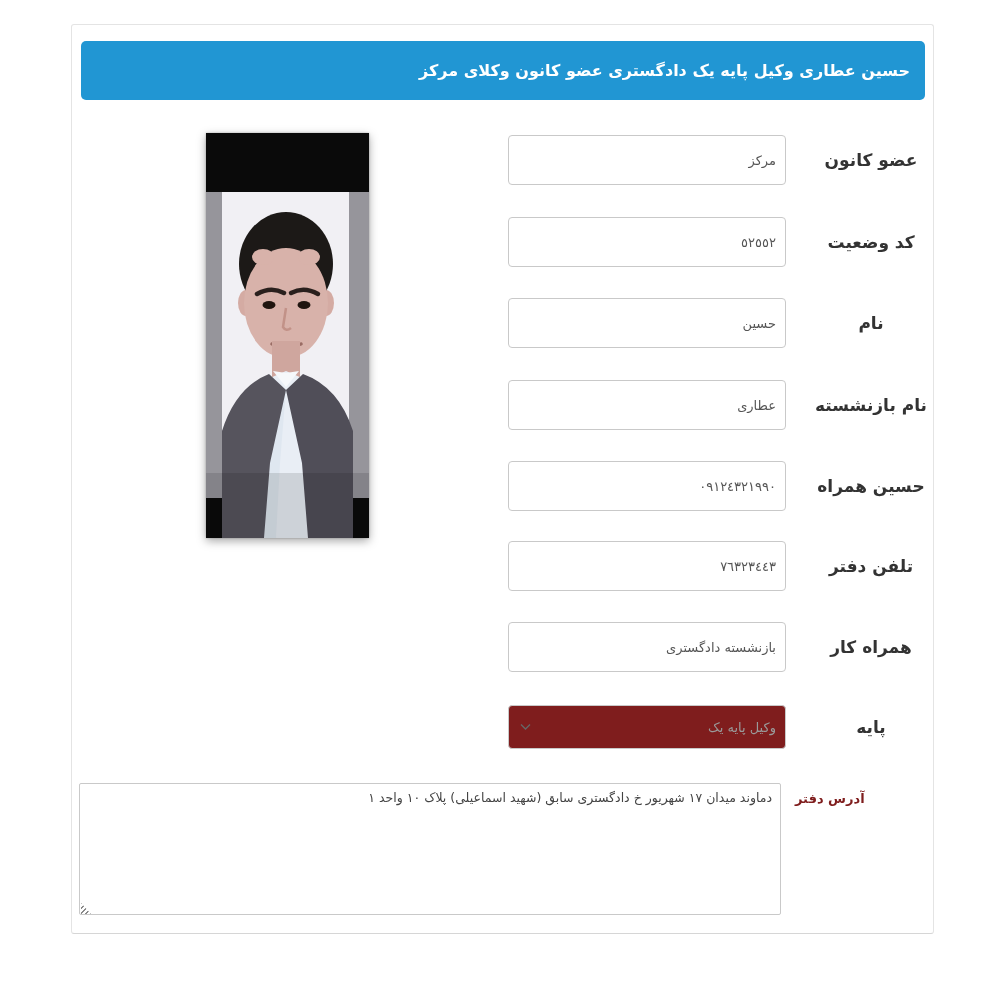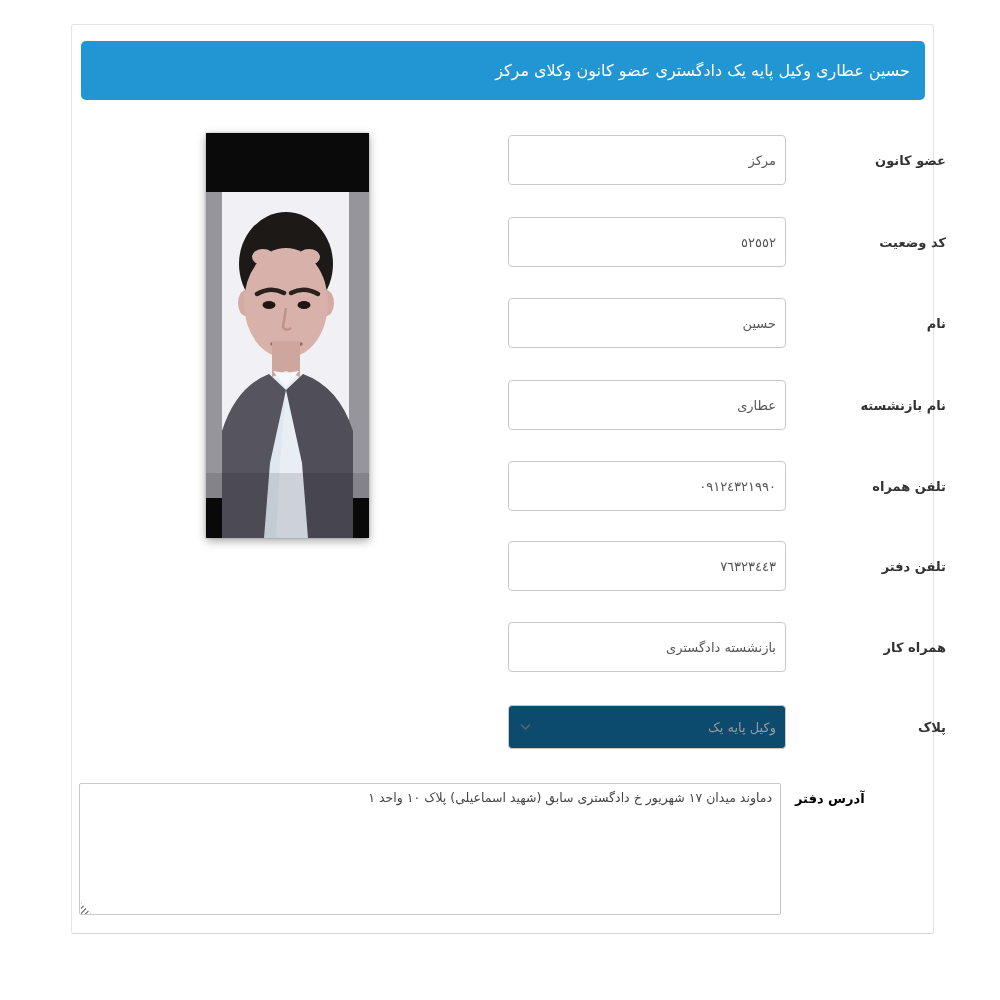--- a/index.html
+++ b/index.html
@@ -1,39 +1,39 @@
 <!DOCTYPE html>
 <html lang="fa"><head>
 <meta charset="utf-8">
 <style>
   html,body{margin:0;padding:0;background:#ffffff;width:1000px;height:1000px;
     font-family:"DejaVu Sans","Liberation Sans",sans-serif;}
   .card{position:absolute;left:71px;top:24px;width:861px;height:908px;
     background:#fff;border:1px solid #e4e4e4;border-bottom-color:#d6d6d6;border-radius:3px;}
   .titlebar{position:absolute;left:9px;top:16px;width:844px;height:59px;border-radius:5px;
     background:#2196d3;color:#fff;direction:rtl;text-align:right;line-height:59px;
-    font-size:16px;font-weight:normal;padding:0 15px;box-sizing:border-box;overflow:hidden;}
+    font-size:16px;font-weight:bold;padding:0 15px;box-sizing:border-box;overflow:hidden;}
   .photo{position:absolute;left:134px;top:108px;width:163px;height:405px;
     box-shadow:0 3px 9px rgba(0,0,0,.35),0 0 2px rgba(0,0,0,.25);background:#0a0a0a;}
   .row{position:absolute;left:436px;display:flex;align-items:center;direction:ltr;}
   .field-input{width:278px;height:50px;box-sizing:border-box;border:1px solid #c9c9c9;
     border-radius:4px;direction:rtl;text-align:right;padding:0 9px;font-size:13px;color:#555;
     font-family:"DejaVu Sans",sans-serif;background:#fff;outline:none;}
-  .field-label{margin-left:10px;direction:rtl;text-align:right;font-size:13px;
+  .field-label{margin-left:10px;direction:rtl;text-align:center;font-size:17px;
     font-weight:bold;color:#333;white-space:nowrap;width:150px;}
   .select{position:relative;width:278px;height:44px;box-sizing:border-box;border:1px solid #c9c9c9;
-    border-radius:4px;background:#0c4a6e;display:flex;align-items:center;justify-content:flex-end;
+    border-radius:4px;background:#7f1d1d;display:flex;align-items:center;justify-content:flex-end;
     padding:1px 9px;cursor:pointer;}
   .select-value{direction:rtl;font-size:13px;color:#9a9a9a;}
   .chev{position:absolute;left:11px;top:50%;transform:translateY(-50%);line-height:0;}
   .addr-textarea{position:absolute;left:7px;top:758px;width:702px;height:132px;box-sizing:border-box;
     border:1px solid #c9c9c9;border-radius:2px;direction:rtl;text-align:right;padding:5px 8px;
     font-size:12.5px;color:#444;font-family:"DejaVu Sans",sans-serif;resize:none;outline:none;line-height:1.5;}
   .addr-label{position:absolute;left:723px;top:766px;direction:rtl;text-align:left;
-    font-size:13px;font-weight:bold;color:#000000;white-space:nowrap;}
+    font-size:13px;font-weight:bold;color:#7f1d1d;white-space:nowrap;}
   .grip{position:absolute;left:9px;top:878px;width:10px;height:11px;
     background:repeating-linear-gradient(135deg,#8a8a8a 0 1px,transparent 1px 3.5px);
     clip-path:polygon(0 0,0 100%,100% 100%);cursor:nwse-resize;}
 </style>
 </head>
 <body>
 
 <div class="card">
 
   <div class="titlebar">حسین عطاری وکیل پایه یک دادگستری عضو کانون وکلای مرکز</div>
@@ -80,21 +80,21 @@
     <label class="field-label">نام</label>
   </div>
 
   <div class="row" style="top:355px">
     <input class="field-input" type="text" value="عطاری" style="">
     <label class="field-label">نام بازنشسته</label>
   </div>
 
   <div class="row" style="top:436px">
     <input class="field-input" type="text" value="٠٩١٢٤٣٢١٩٩٠" style="">
-    <label class="field-label">تلفن همراه</label>
+    <label class="field-label">حسین همراه</label>
   </div>
 
   <div class="row" style="top:516px">
     <input class="field-input" type="text" value="٧٦٣٢٣٤٤٣" style="">
     <label class="field-label">تلفن دفتر</label>
   </div>
 
   <div class="row" style="top:597px">
     <input class="field-input" type="text" value="بازنشسته دادگستری" style="">
     <label class="field-label">همراه کار</label>
@@ -102,20 +102,20 @@
 
   <div class="row" style="top:680px">
     <div class="select">
       <span class="chev">
         <svg width="11" height="7" viewBox="0 0 11 7">
             <polyline points="1,1 5.5,5.5 10,1" stroke="#666" stroke-width="1.4" fill="none"></polyline>
           </svg>
       </span>
       <span class="select-value">وکیل پایه یک</span>
     </div>
-    <label class="field-label">پلاک</label>
+    <label class="field-label">پایه</label>
   </div>
 
   <textarea class="addr-textarea" style="">دماوند میدان ١٧ شهریور خ دادگستری سابق (شهید اسماعیلی) پلاک ١٠ واحد ١</textarea>
   <label class="addr-label">آدرس دفتر</label>
   <span class="grip"></span>
 
 </div>
 
 </body></html>

